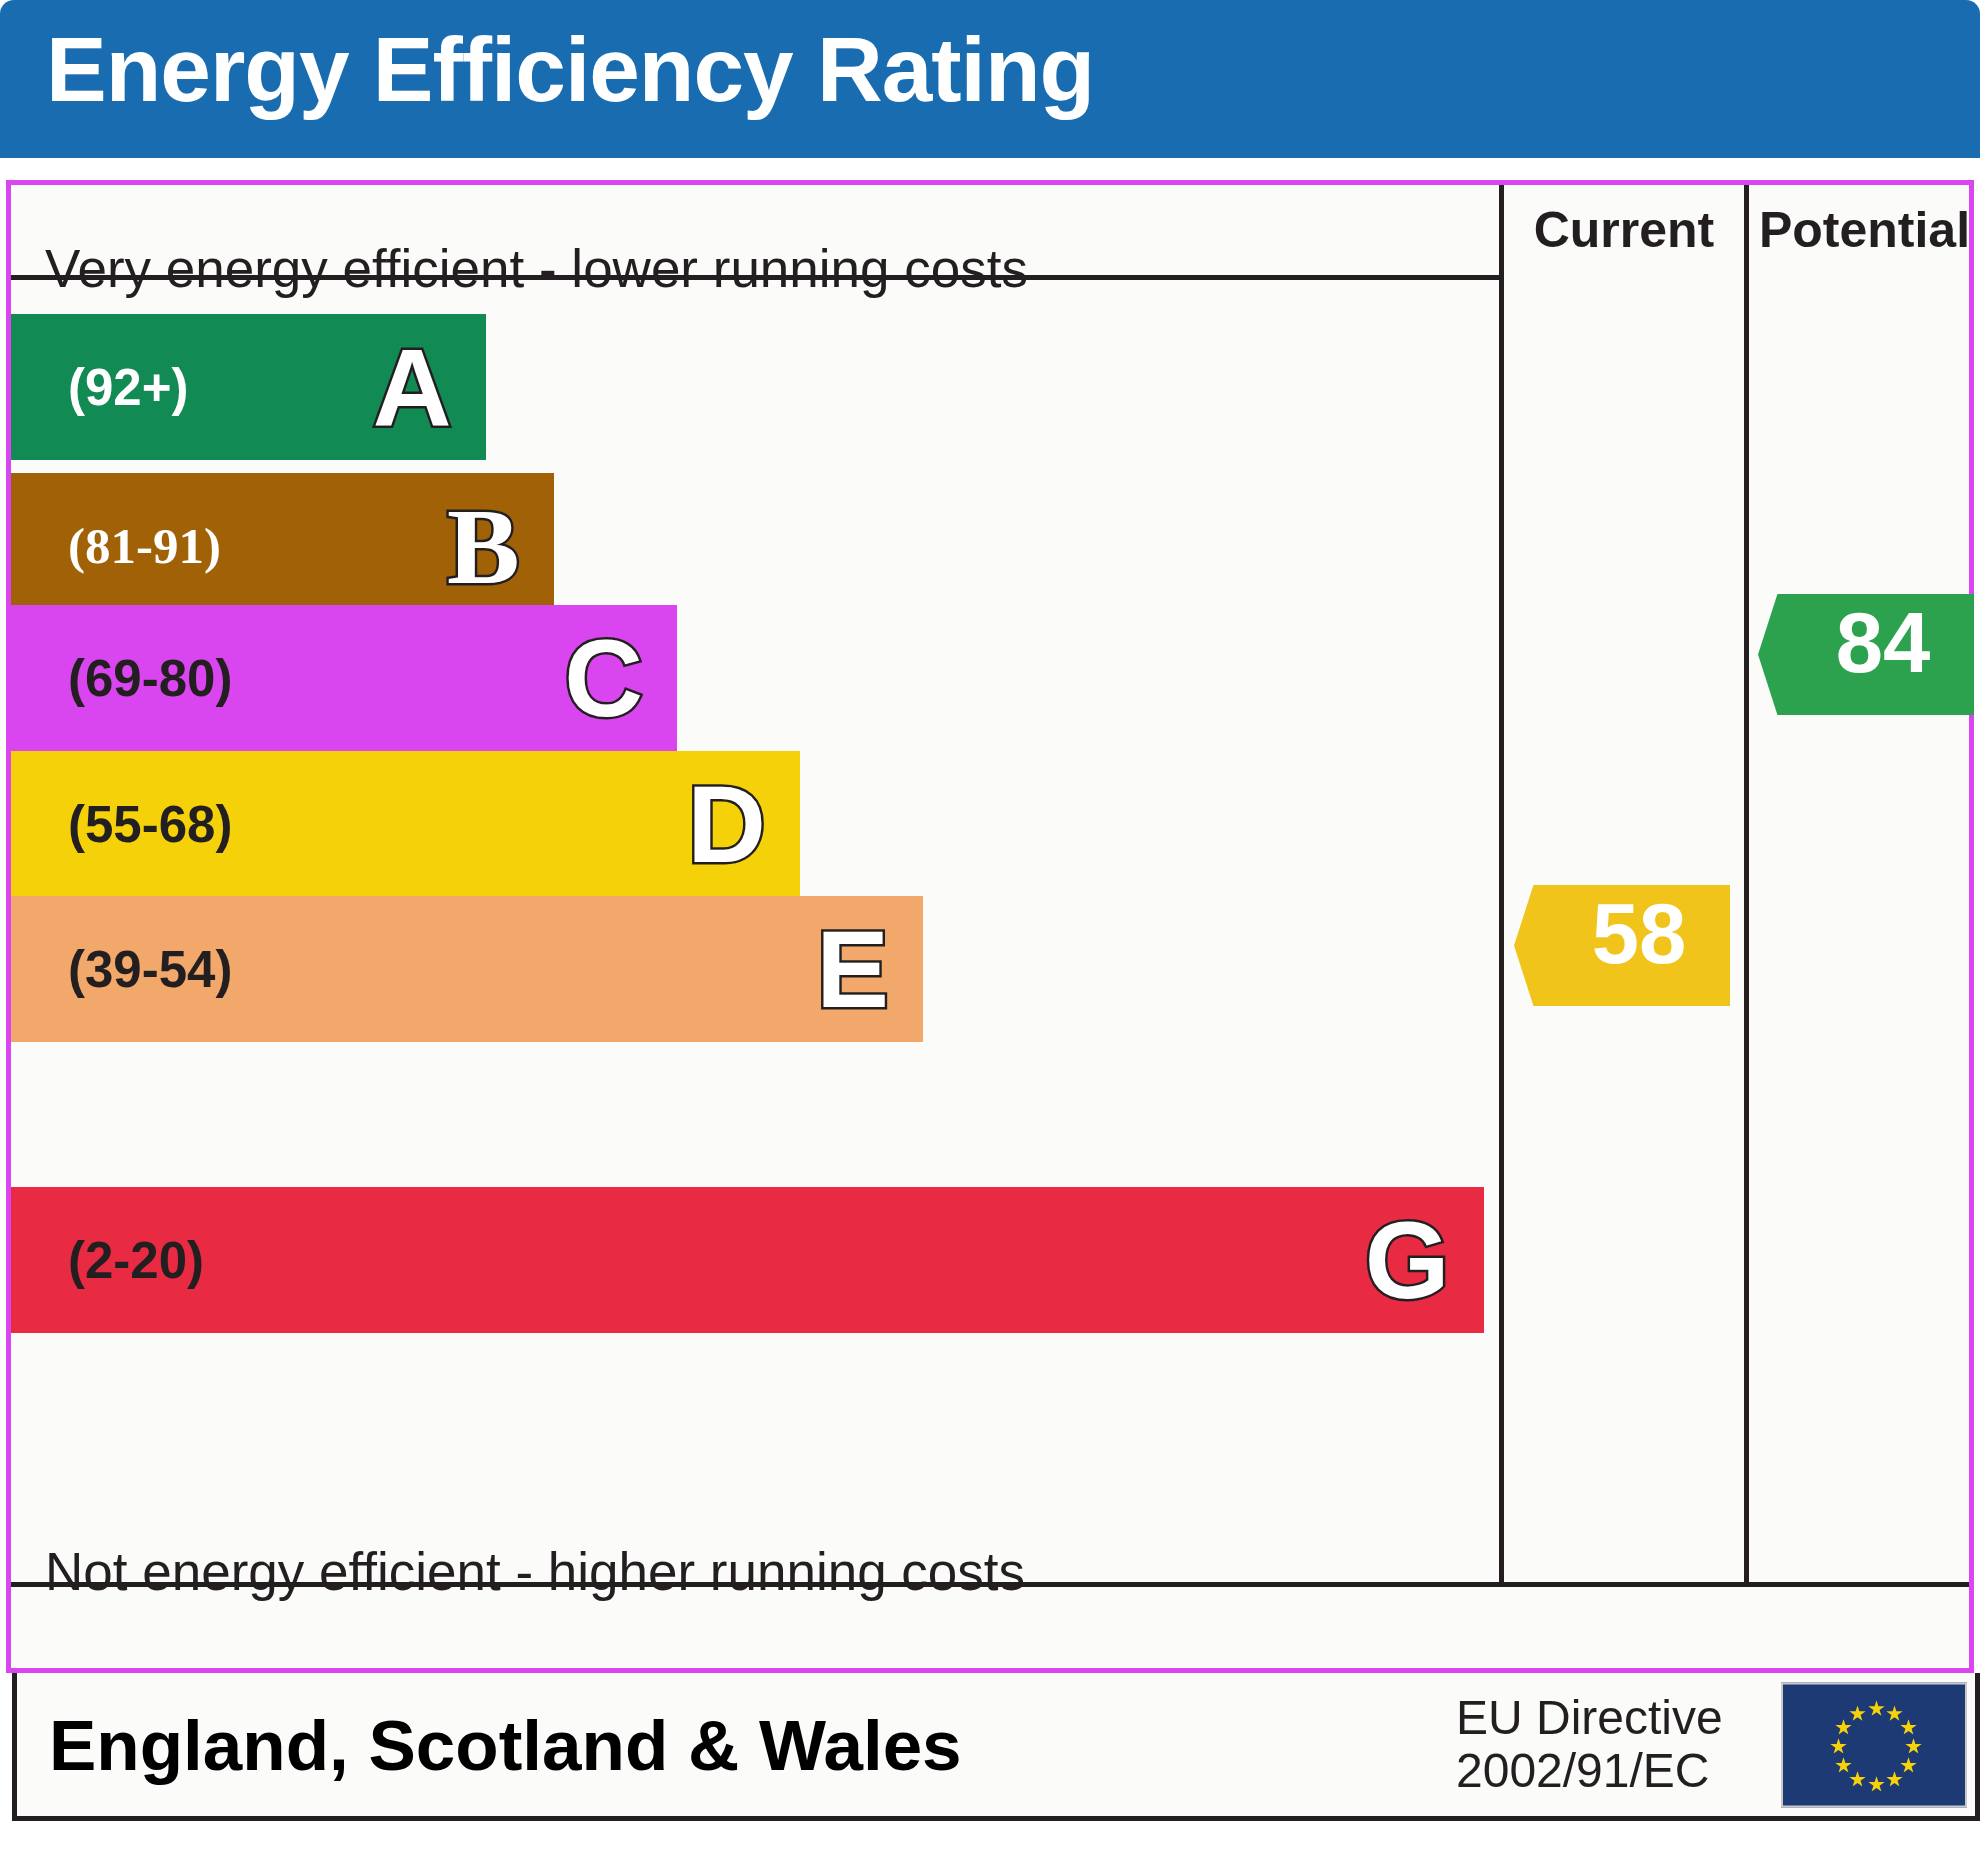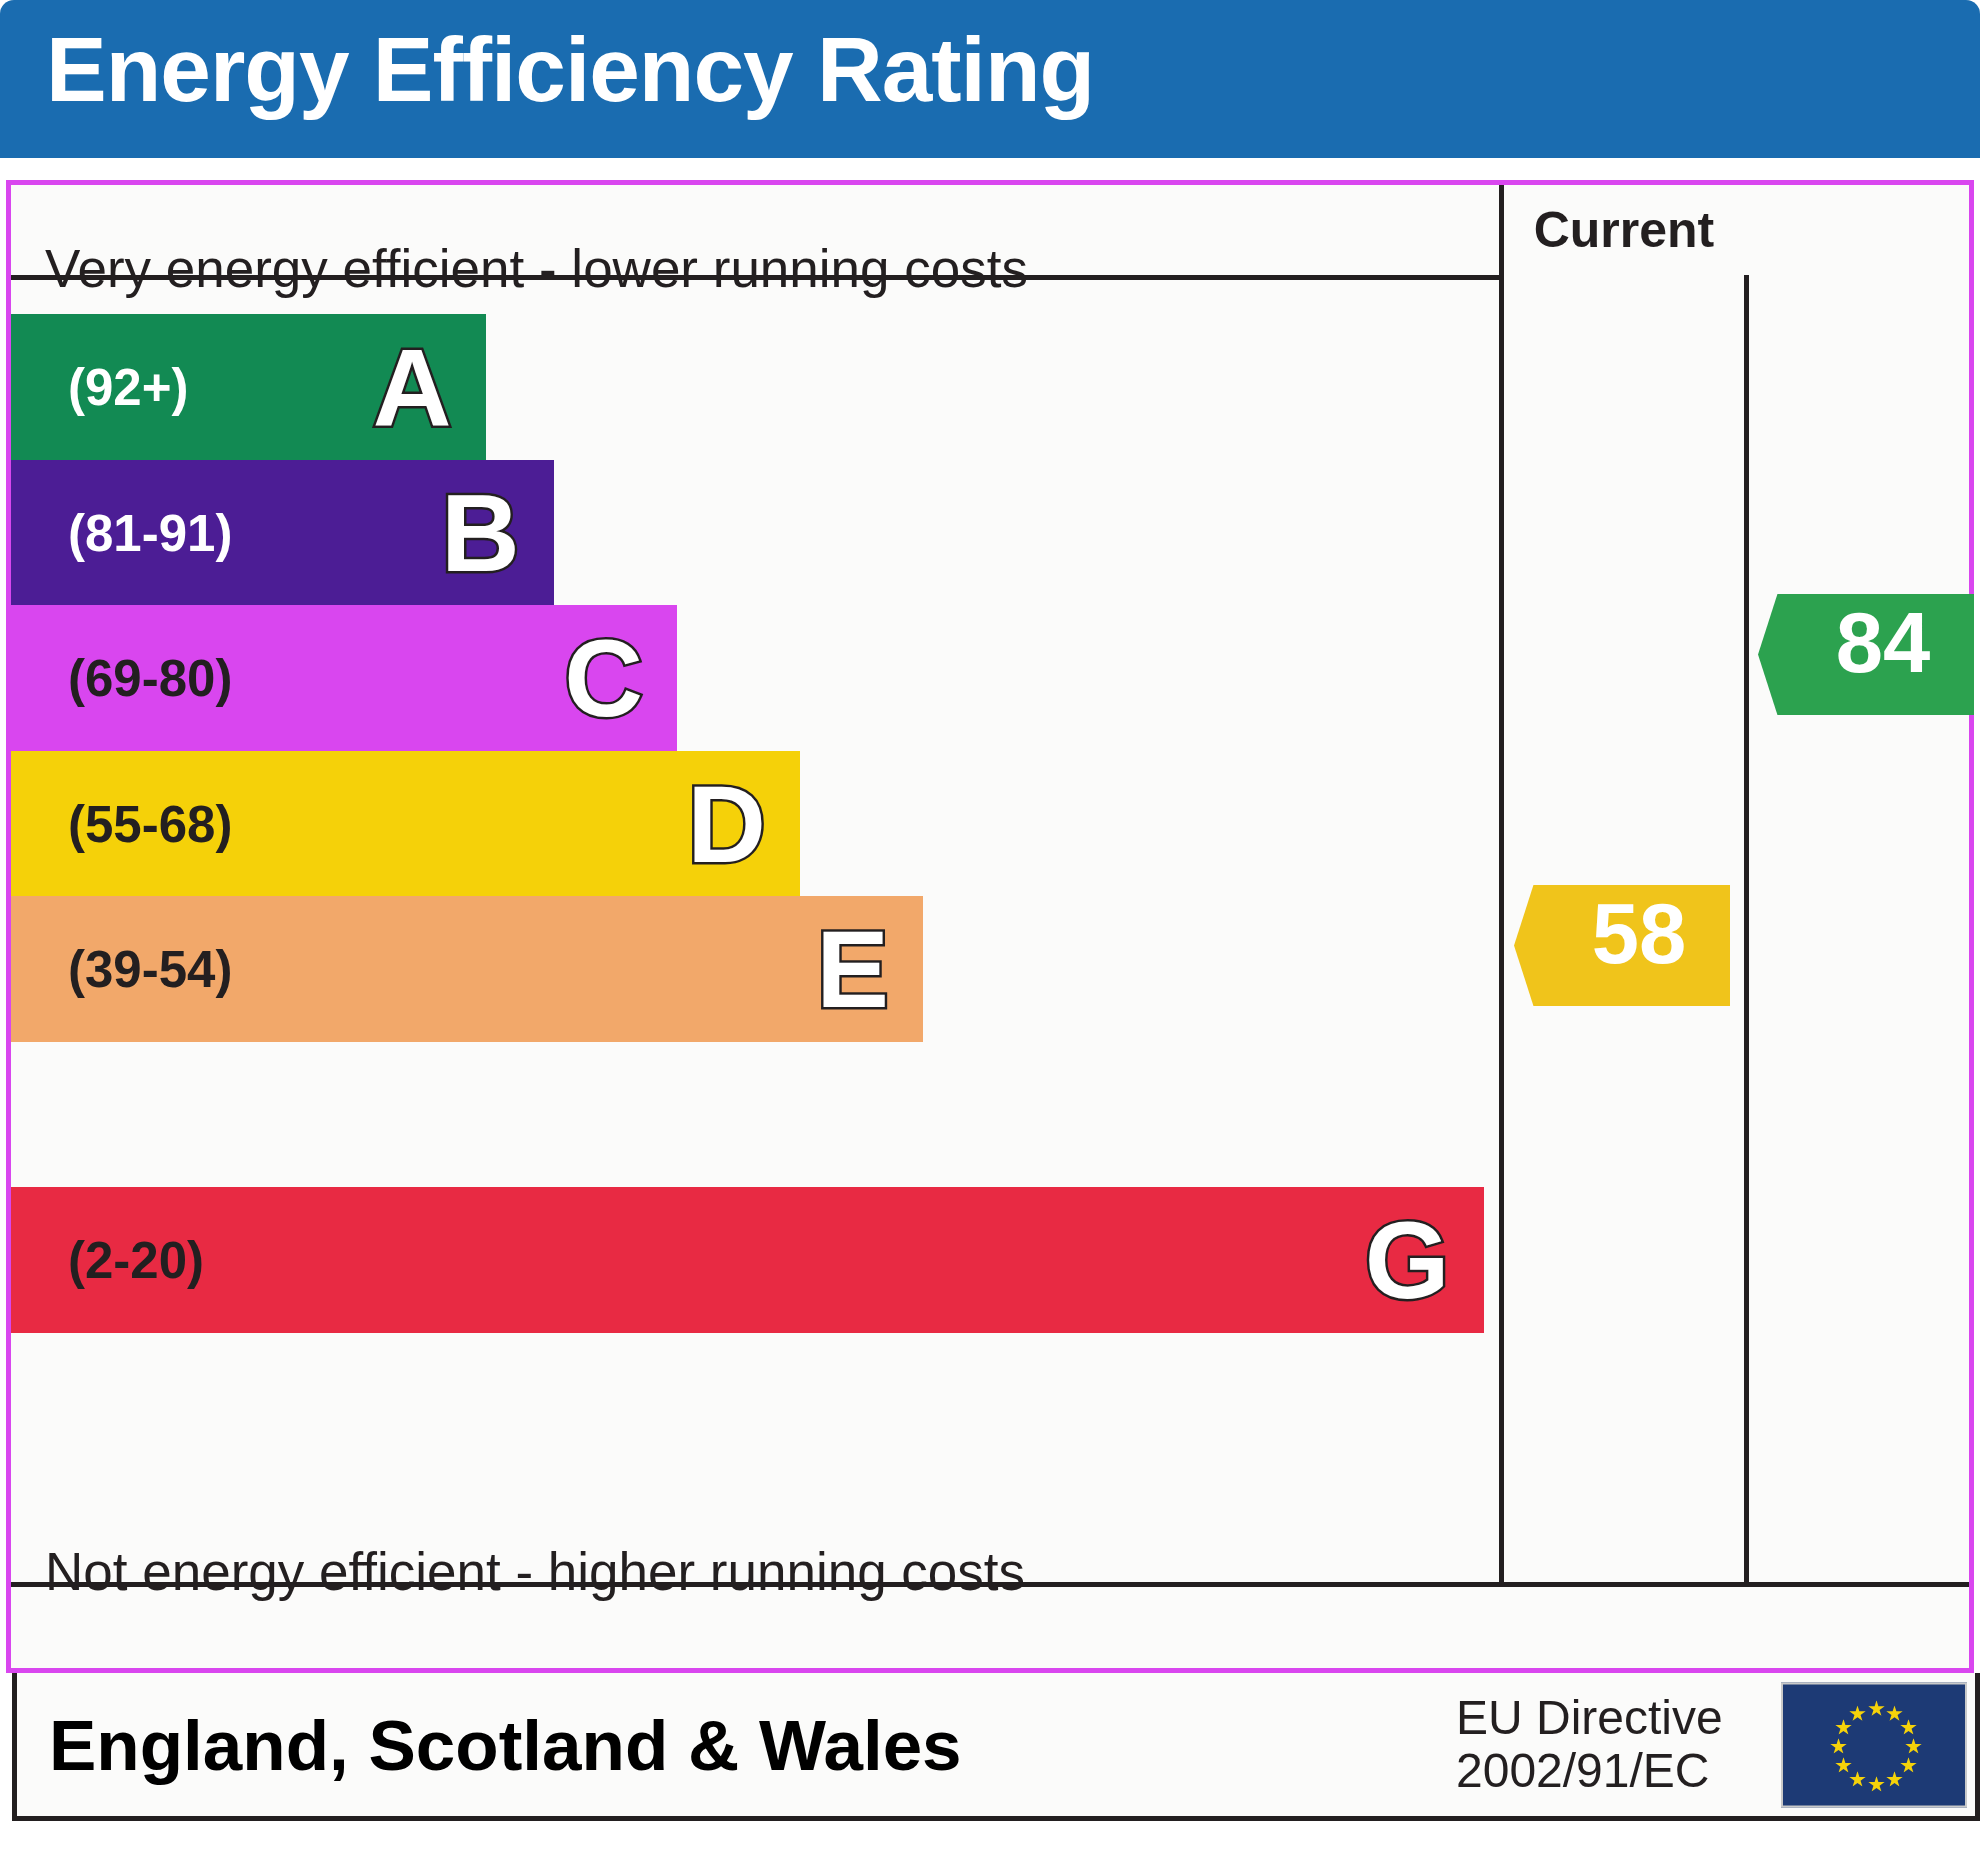--- a/index.html
+++ b/index.html
@@ -229,34 +229,35 @@
 <div class="epc">
 
   <div class="title-bar">
     <div class="title-text">Energy Efficiency Rating</div>
   </div>
 
   <div class="main-box">
 
     <div class="hdr-row">
       <div class="hdr-cell hdr-current">Current</div>
+      <div class="hdr-cell hdr-potential">Potential</div>
       <div class="hdr-underline"></div>
     </div>
 
     <div class="vrule vrule-1"></div>
     <div class="vrule vrule-2"></div>
 
     <div class="caption caption-top">Very energy efficient - lower running costs</div>
 
     <div class="bands">
       <div class="band" style="top: 0px; background: rgb(18, 138, 83); width: 32%;">
         <span class="band-range txt-light">(92+)</span>
         <span class="band-letter">A</span>
       </div>
-      <div class="band" style="top: 146px; background: #4c1d95; width: 36.6%;">
+      <div class="band" style="top: 159px; background: #a16207; width: 36.6%; font-family: Liberation Serif, serif;">
         <span class="band-range txt-light">(81-91)</span>
         <span class="band-letter">B</span>
       </div>
       <div class="band" style="top: 291px; background: #d946ef; width: 44.9%;">
         <span class="band-range txt-dark">(69-80)</span>
         <span class="band-letter">C</span>
       </div>
       <div class="band" style="top: 437px; background: rgb(245, 209, 9); width: 53.2%;">
         <span class="band-range txt-dark">(55-68)</span>
         <span class="band-letter">D</span>

